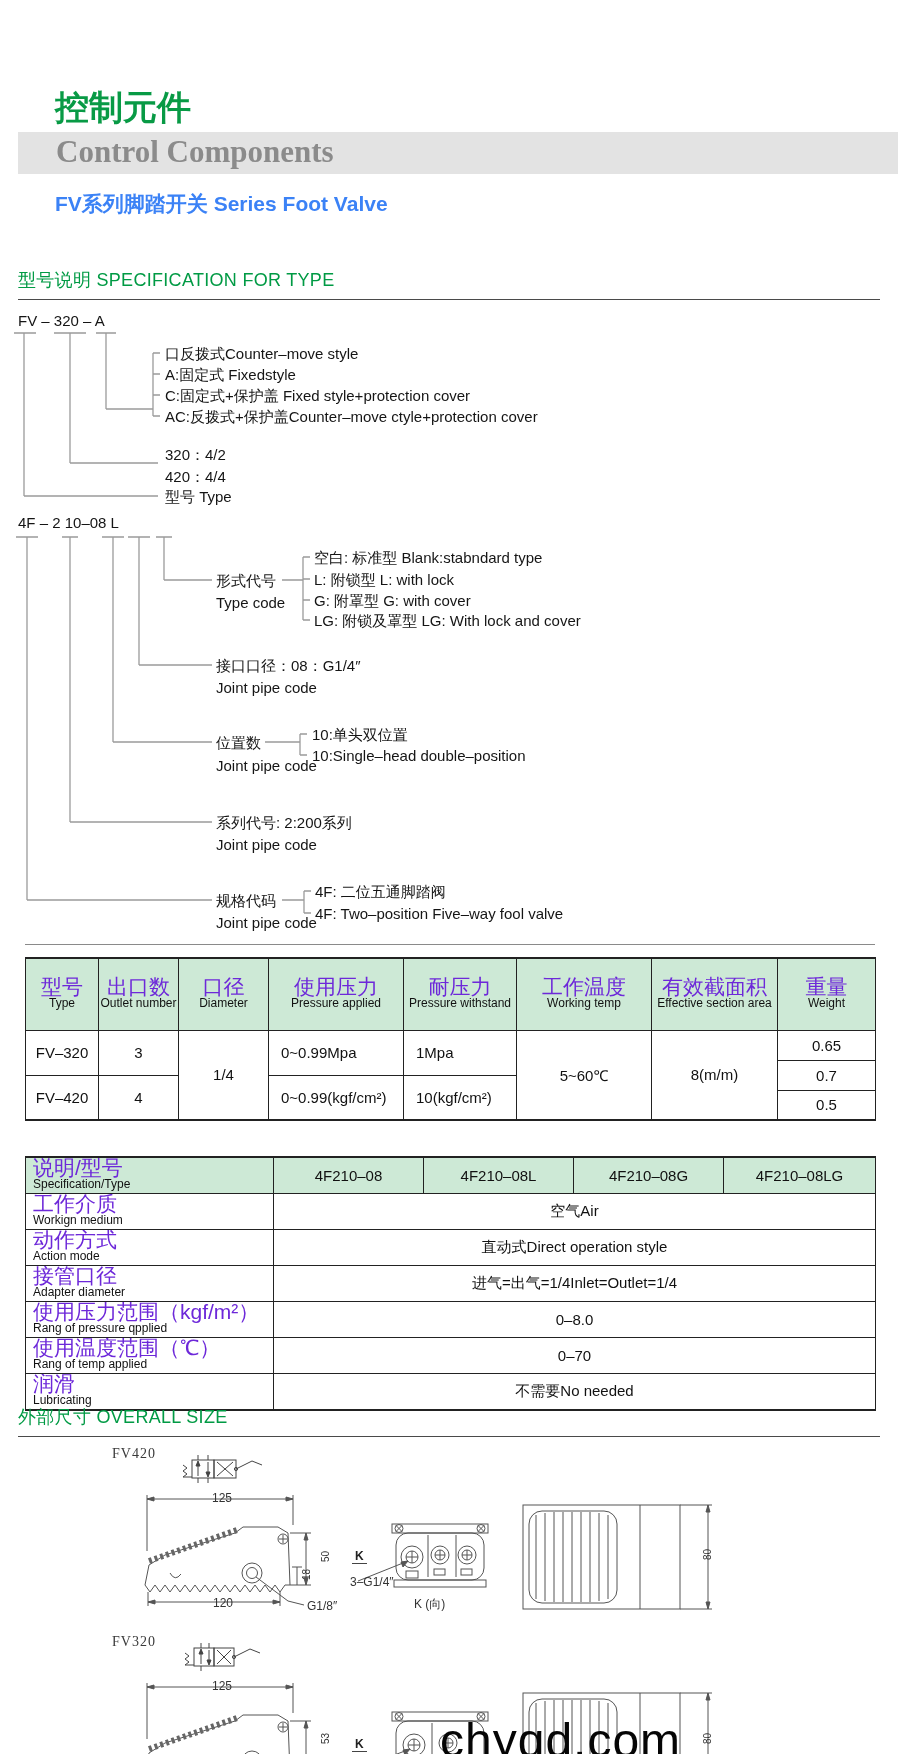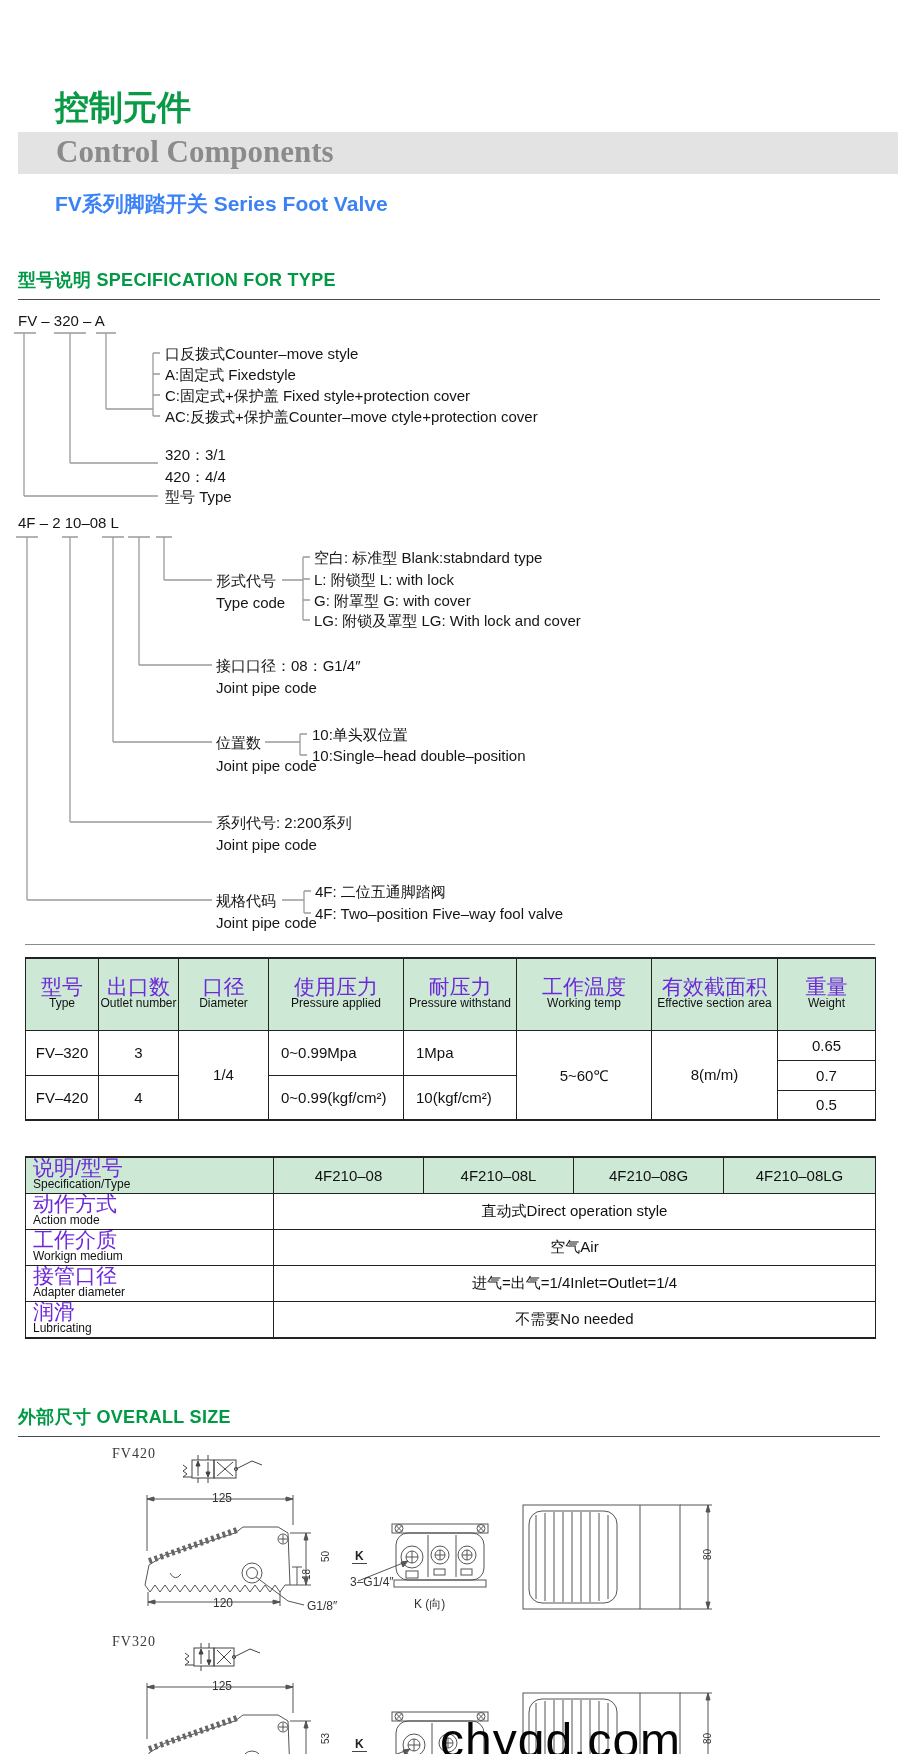--- a/index.html
+++ b/index.html
@@ -1,19 +1,19 @@
 <!DOCTYPE html>
 <html><head>
 <meta charset="utf-8">
 <style>
   html,body{margin:0;padding:0;background:#fff;}
   .page{position:relative;width:898px;height:1754px;background:#ffffff;overflow:hidden;
         font-family:"Liberation Sans", sans-serif;color:#151515;margin-top:27px;}
   .dtxt{position:absolute;font-size:15px;color:#151515;white-space:nowrap;line-height:17px;}
-  .heading{position:absolute;font-size:18px;font-weight:bold;color:#009a44;white-space:nowrap;letter-spacing:.3px;}
+  .heading{position:absolute;font-size:18px;font-weight:normal;color:#009a44;white-space:nowrap;letter-spacing:.3px;}
   .rule{position:absolute;height:0;border-top:1px solid #4a4a4a;}
   .thinrule{position:absolute;height:0;border-top:1px solid #8a8a8a;}
   .title-zh{position:absolute;left:55px;top:58px;font-family:"Liberation Serif",serif;
             font-size:34px;font-weight:bold;color:#089a45;white-space:nowrap;}
   .band{position:absolute;left:18px;top:105px;width:880px;height:42px;background:#e3e3e3;}
   .title-en{position:absolute;left:38px;top:2px;font-family:"Liberation Serif",serif;
             font-size:31px;font-weight:bold;color:#8b8b8b;white-space:nowrap;}
   .subtitle{position:absolute;left:55px;top:163px;font-size:21px;font-weight:bold;color:#3b82f6;white-space:nowrap;}
   table{border-collapse:collapse;table-layout:fixed;}
   .t1,.t2{position:absolute;left:25px;width:850px;border:1px solid #222;
@@ -73,21 +73,21 @@
 
       <path d="M282,603 H304 M304,594 V616 M304,594 H311 M304,616 H311"></path>
     </g>
   </svg>
 
   <div class="dtxt" style="left:18px;top:285px;">FV – 320 – A</div>
   <div class="dtxt" style="left:165px;top:318px;">口反拨式Counter–move style</div>
   <div class="dtxt" style="left:165px;top:339px;">A:固定式 Fixedstyle</div>
   <div class="dtxt" style="left:165px;top:360px;">C:固定式+保护盖 Fixed style+protection cover</div>
   <div class="dtxt" style="left:165px;top:381px;">AC:反拨式+保护盖Counter–move ctyle+protection cover</div>
-  <div class="dtxt" style="left:165px;top:419px;">320：3/1</div>
+  <div class="dtxt" style="left:165px;top:419px;">320：4/2</div>
   <div class="dtxt" style="left:165px;top:441px;">420：4/4</div>
   <div class="dtxt" style="left:165px;top:461px;">型号 Type</div>
 
   <div class="dtxt" style="left:18px;top:487px;">4F –  2    10–08 L</div>
   <div class="dtxt" style="left:216px;top:545px;">形式代号</div>
   <div class="dtxt" style="left:216px;top:567px;">Type code</div>
   <div class="dtxt" style="left:314px;top:522px;">空白: 标准型  Blank:stabndard type</div>
   <div class="dtxt" style="left:314px;top:544px;">L: 附锁型 L: with lock</div>
   <div class="dtxt" style="left:314px;top:565px;">G: 附罩型 G: with cover</div>
   <div class="dtxt" style="left:314px;top:585px;">LG: 附锁及罩型 LG: With lock and cover</div>
@@ -194,38 +194,52 @@
             <div class="zh">说明/型号</div>
             <div class="en">Specification/Type</div>
           </td>
       <td class="model">4F210–08</td>
       <td class="model">4F210–08L</td>
       <td class="model">4F210–08G</td>
       <td class="model">4F210–08LG</td>
     </tr>
     <tr style="height:32px">
       <td class="lbl">
+            <div class="zh">工作介质</div>
+            <div class="en">Workign medium</div>
+          </td>
+      <td class="val" colspan="4">空气Air</td>
+    </tr>
+    <tr style="height:32px">
+      <td class="lbl">
             <div class="zh">动作方式</div>
             <div class="en">Action mode</div>
           </td>
       <td class="val" colspan="4">直动式Direct operation style</td>
     </tr>
     <tr style="height:32px">
       <td class="lbl">
-            <div class="zh">工作介质</div>
-            <div class="en">Workign medium</div>
-          </td>
-      <td class="val" colspan="4">空气Air</td>
-    </tr>
-    <tr style="height:32px">
-      <td class="lbl">
             <div class="zh">接管口径</div>
             <div class="en">Adapter diameter</div>
           </td>
       <td class="val" colspan="4">进气=出气=1/4Inlet=Outlet=1/4</td>
+    </tr>
+    <tr style="height:32px">
+      <td class="lbl">
+            <div class="zh">使用压力范围（kgf/m²）</div>
+            <div class="en">Rang of pressure qpplied</div>
+          </td>
+      <td class="val" colspan="4">0–8.0</td>
+    </tr>
+    <tr style="height:32px">
+      <td class="lbl">
+            <div class="zh">使用温度范围（℃）</div>
+            <div class="en">Rang of temp applied</div>
+          </td>
+      <td class="val" colspan="4">0–70</td>
     </tr>
     <tr style="height:32px">
       <td class="lbl">
             <div class="zh">润滑</div>
             <div class="en">Lubricating</div>
           </td>
       <td class="val" colspan="4">不需要No needed</td>
     </tr>
   </tbody>
     </table>

